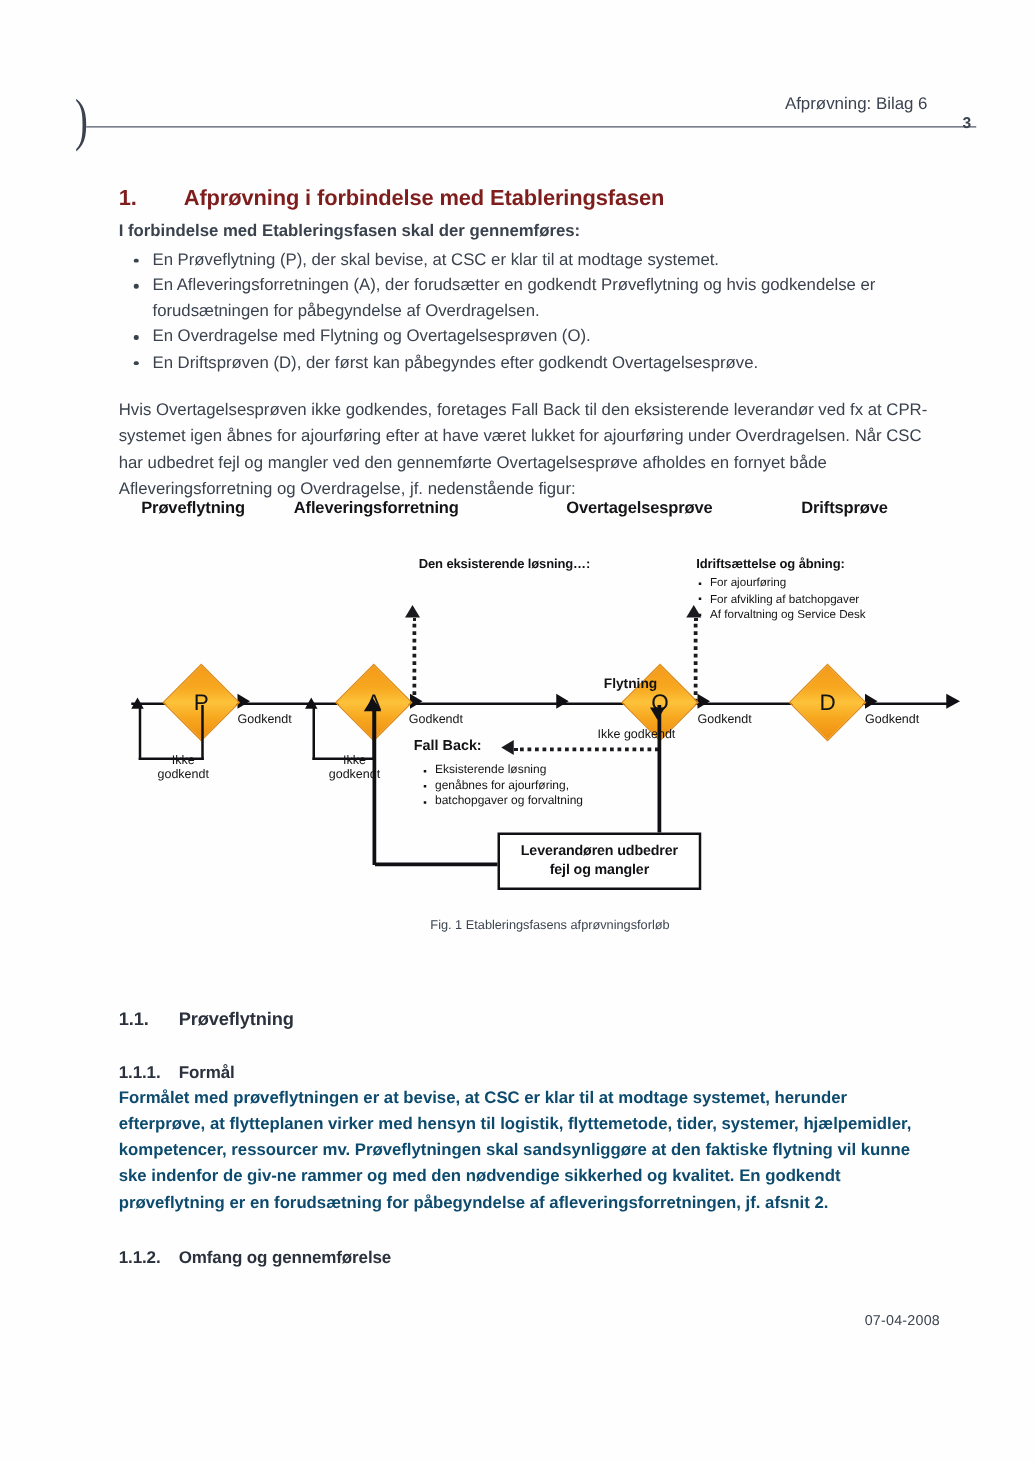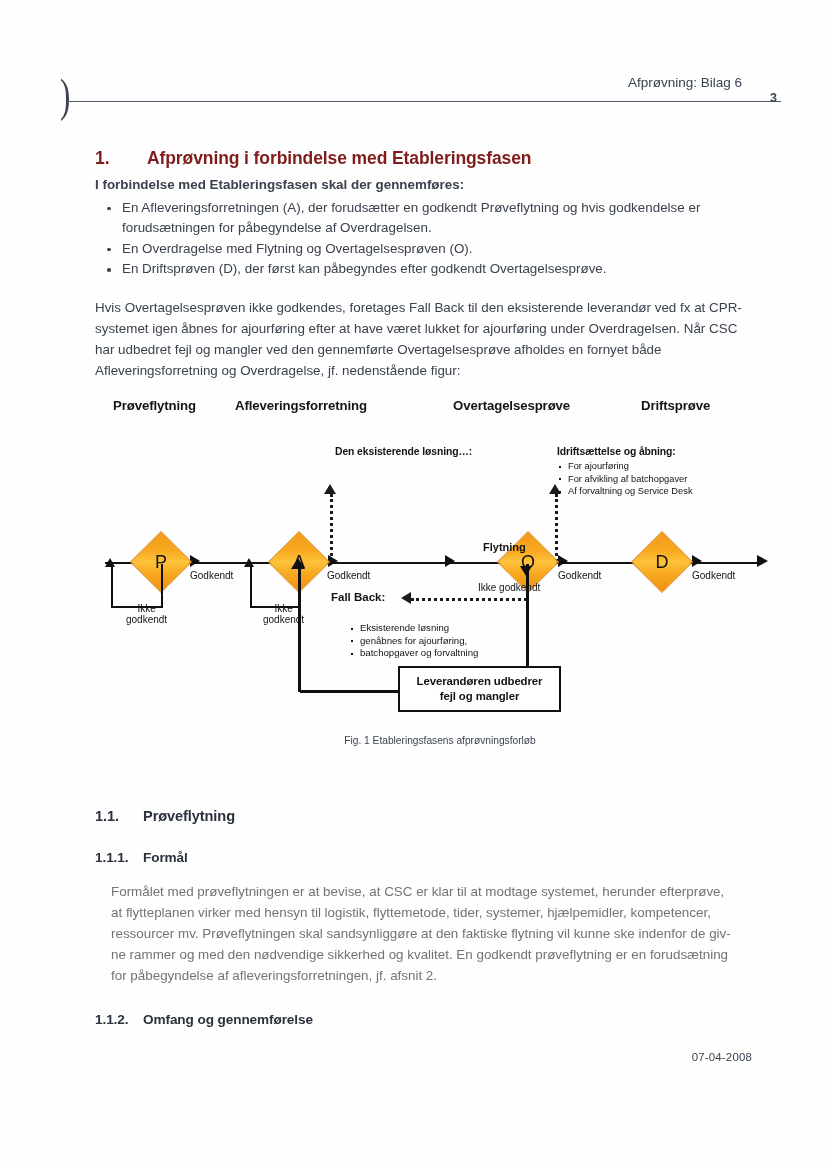--- a/index.html
+++ b/index.html
@@ -215,21 +215,21 @@
     border-right:10px solid #1b1b1f;
     border-top:6px solid transparent; border-bottom:6px solid transparent;
   }
   .ikke-gk { left:348px; top:184px;padding-left:35px; }
   .fallback-ttl { left:236px; top:193px; }
   .fallback-list {
     position:absolute; left:238px; top:208px;
     font-size:9.6px; line-height:12.6px; color:#131316;
   }
   .fallback-list li { position:relative; padding-left:11px; list-style:none; white-space:nowrap;}
-  .fallback-list ul { margin:16px; padding:0; list-style:none; }
+  .fallback-list ul { margin:4px; padding:0; list-style:none; }
   .fallback-list li::before {
     content:""; position:absolute; left:2px; top:5.5px;
     width:2px; height:2px; background:#131316;
   }
 
   
   .o-down {
     position:absolute; left:431px; top:166px; width:0; height:128px;
     border-left:3px solid #101014;
   }
@@ -274,21 +274,21 @@
   h2.sub {
     margin:0; font-size:14.6px; font-weight:bold; color:#2b323d;
     letter-spacing:-0.1px;
   }
   h2.sub .num { display:inline-block; width:48px; }
   h3.subsub {
     margin:26px 0 2px 0; font-size:13.6px; font-weight:bold; color:#2b323d;
     letter-spacing:-0.1px;
   }
   h3.subsub .num { display:inline-block; width:48px; }
-  .lower p { margin:16px; font-size:13.4px; line-height:21px; color:#737373; }
+  .lower p { margin:0; font-size:13.4px; line-height:21px; color:#0c4a6e;font-weight:bold; }
 
   .footer-date {
     position:absolute; right:76px; top:1051px;
     font-size:11.4px; color:#3c4450; letter-spacing:0.2px;
   }
 </style>
 </head>
 <body>
 
 <div class="page">
@@ -299,20 +299,21 @@
     <div class="hdr-rule"></div>
     <div class="hdr-pageno">3</div>
   </div>
 
   <div class="content">
     <h1 class="sec">
       <span class="num">1.</span><span>Afprøvning i forbindelse med Etableringsfasen</span>
     </h1>
     <p class="body">I forbindelse med Etableringsfasen skal der gennemføres:</p>
     <ul class="bullets">
+      <li>En Prøveflytning (P), der skal bevise, at CSC er klar til at modtage systemet.</li>
       <li>En Afleveringsforretningen (A), der forudsætter en godkendt Prøveflytning og hvis godkendelse er forudsætningen for påbegyndelse af Overdragelsen.</li>
       <li>En Overdragelse med Flytning og Overtagelsesprøven (O).</li>
       <li>En Driftsprøven (D), der først kan påbegyndes efter godkendt Overtagelsesprøve.</li>
     </ul>
     <p class="para">Hvis Overtagelsesprøven ikke godkendes, foretages Fall Back til den eksisterende leverandør ved fx at CPR-systemet igen åbnes for ajourføring efter at have været lukket for ajourføring under Overdragelsen. Når CSC har udbedret fejl og mangler ved den gennemførte Overtagelsesprøve afholdes en fornyet både Afleveringsforretning og Overdragelse, jf. nedenstående figur:</p>
   </div>
 
   <div class="diagram">
 
     <div class="phase-hdr ph1">Prøveflytning</div>

